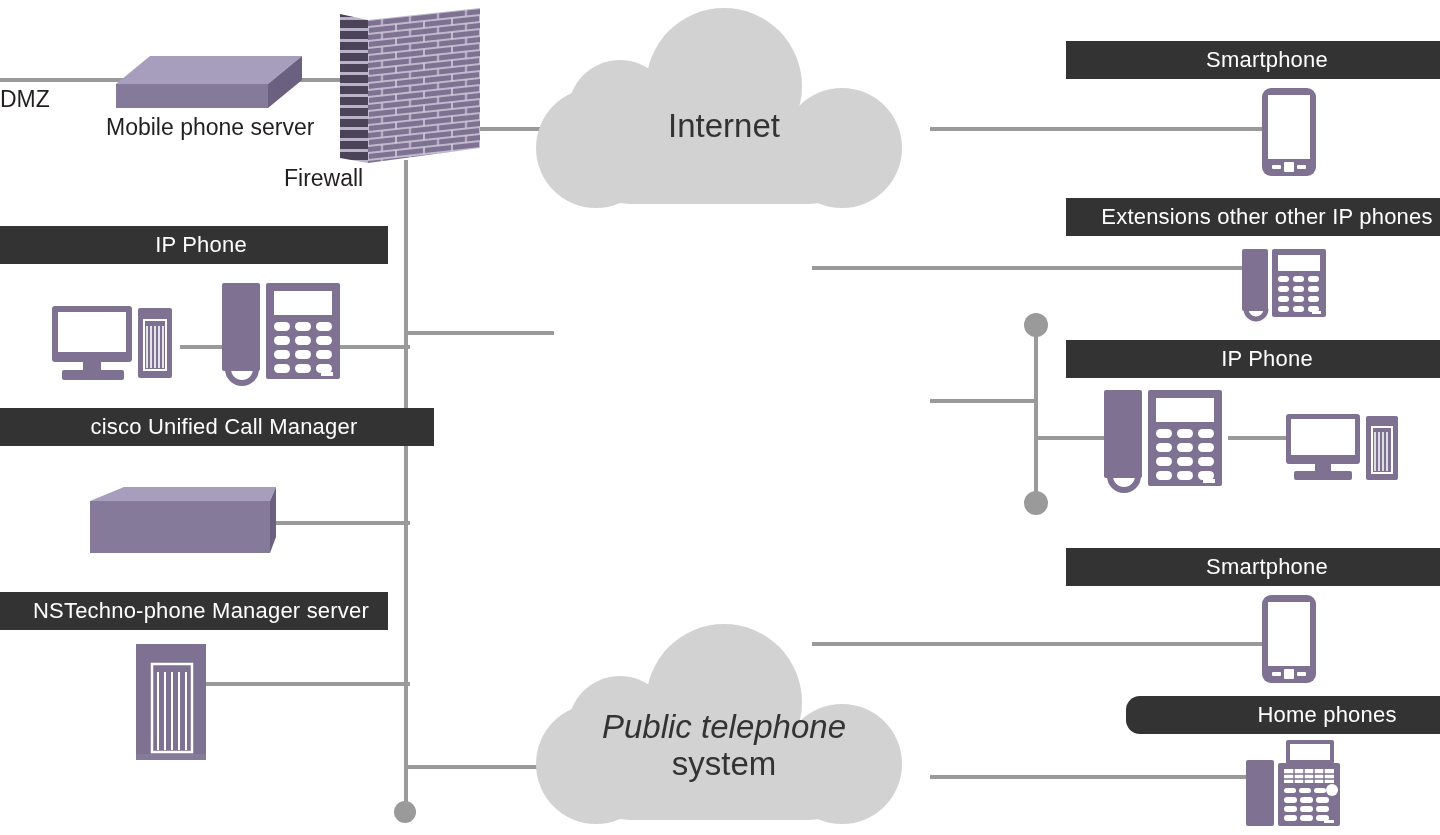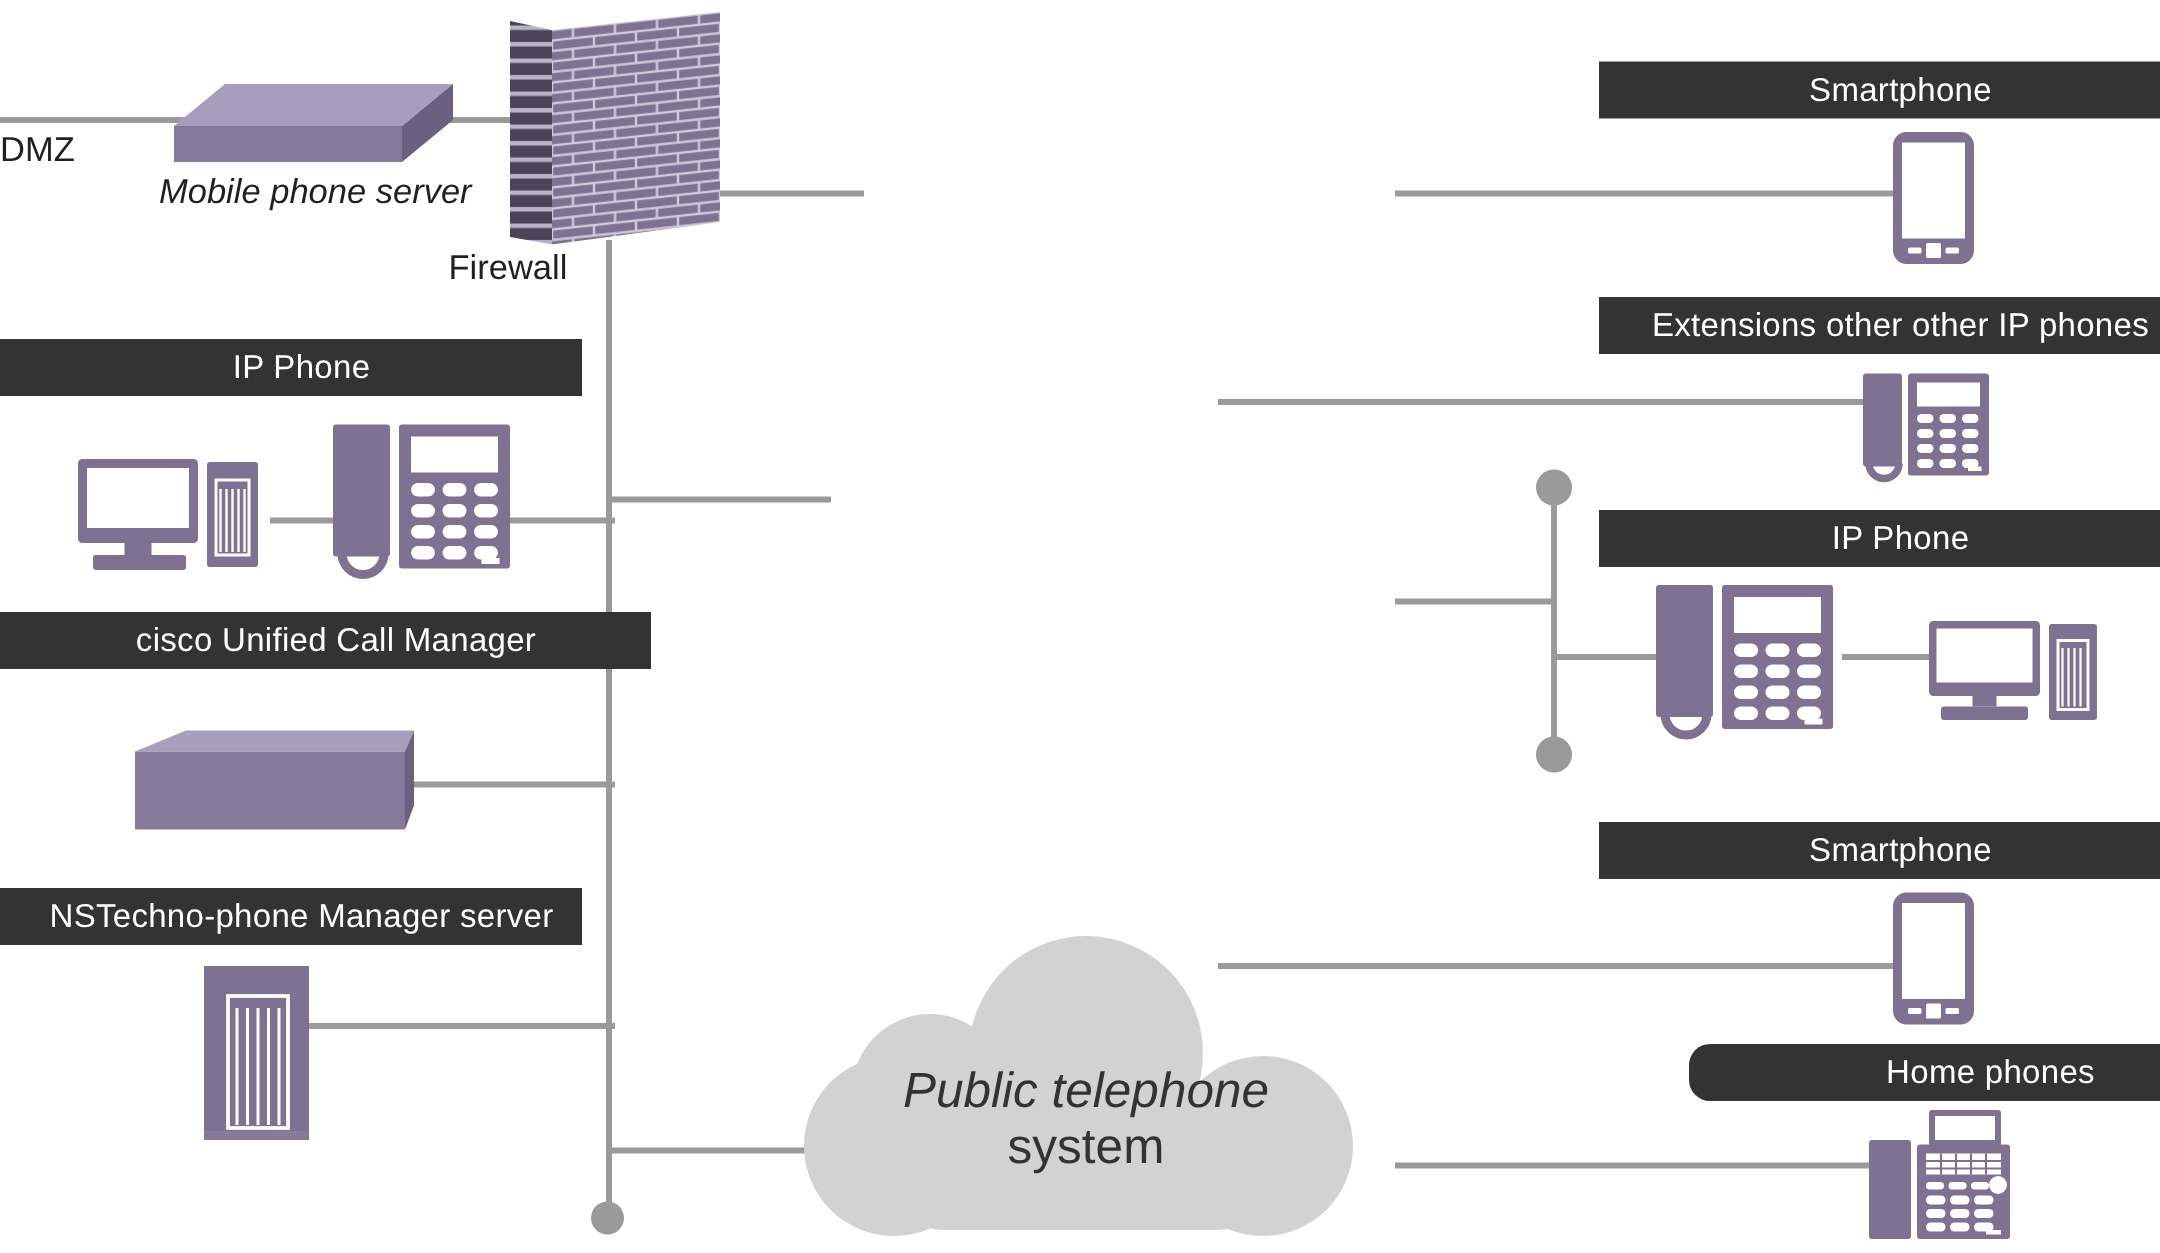--- a/index.html
+++ b/index.html
@@ -67,39 +67,51 @@
   <div class="dot" style="left:1024px;top:491px;width:24px;height:24px;"></div>
 
   <div class="line hline" style="left:1034px;top:436px;width:78px;"></div>
 
   <div class="line hline" style="left:1228px;top:436px;width:60px;"></div>
 
   <div class="line hline" style="left:812px;top:642px;width:452px;"></div>
 
   <div class="line hline" style="left:930px;top:775px;width:320px;"></div>
 
+  <div class="cloud" style="left:512px;top:8px;width:424px;height:200px;">
+    <svg width="424" height="200" viewBox="0 0 424 200" aria-hidden="true">
+      <g fill="#d2d2d2">
+        <circle cx="212" cy="78" r="78"></circle>
+        <circle cx="108" cy="104" r="52"></circle>
+        <circle cx="330" cy="140" r="60"></circle>
+        <circle cx="84" cy="140" r="60"></circle>
+        <rect x="74" y="104" width="268" height="92" rx="44"></rect>
+      </g>
+    </svg>
+    <div class="cloudtext" style="top:100px;">Internet</div>
+  </div>
 
 
   <div class="cloud" style="left:512px;top:624px;width:424px;height:200px;">
     <svg width="424" height="200" viewBox="0 0 424 200" aria-hidden="true">
       <g fill="#d2d2d2">
         <circle cx="212" cy="78" r="78"></circle>
         <circle cx="108" cy="104" r="52"></circle>
         <circle cx="330" cy="140" r="60"></circle>
         <circle cx="84" cy="140" r="60"></circle>
         <rect x="74" y="104" width="268" height="92" rx="44"></rect>
       </g>
     </svg>
     <div class="cloudtext" style="top:85px;font-style:italic;">Public telephone</div>
     <div class="cloudtext" style="top:122px;">system</div>
   </div>
 
   <div class="caption" style="left:0px;top:86px;">DMZ</div>
-  <div class="caption" style="left:106px;top:114px;font-style:italic;">Mobile phone server</div>
-  <div class="caption" style="left:299px;top:165px;">Firewall</div>
+  <div class="caption" style="left:106px;top:114px;">Mobile phone server</div>
+  <div class="caption" style="left:284px;top:165px;">Firewall</div>
 
   <div class="labelbar" style="left:0px;top:226px;width:374px;height:38px;">
     <span>IP Phone</span>
   </div>
   <div class="labelbar" style="left:0px;top:408px;width:420px;height:38px;">
     <span>cisco Unified Call Manager</span>
   </div>
   <div class="labelbar" style="left:0px;top:592px;width:374px;height:38px;">
     <span>NSTechno-phone Manager server</span>
   </div>

